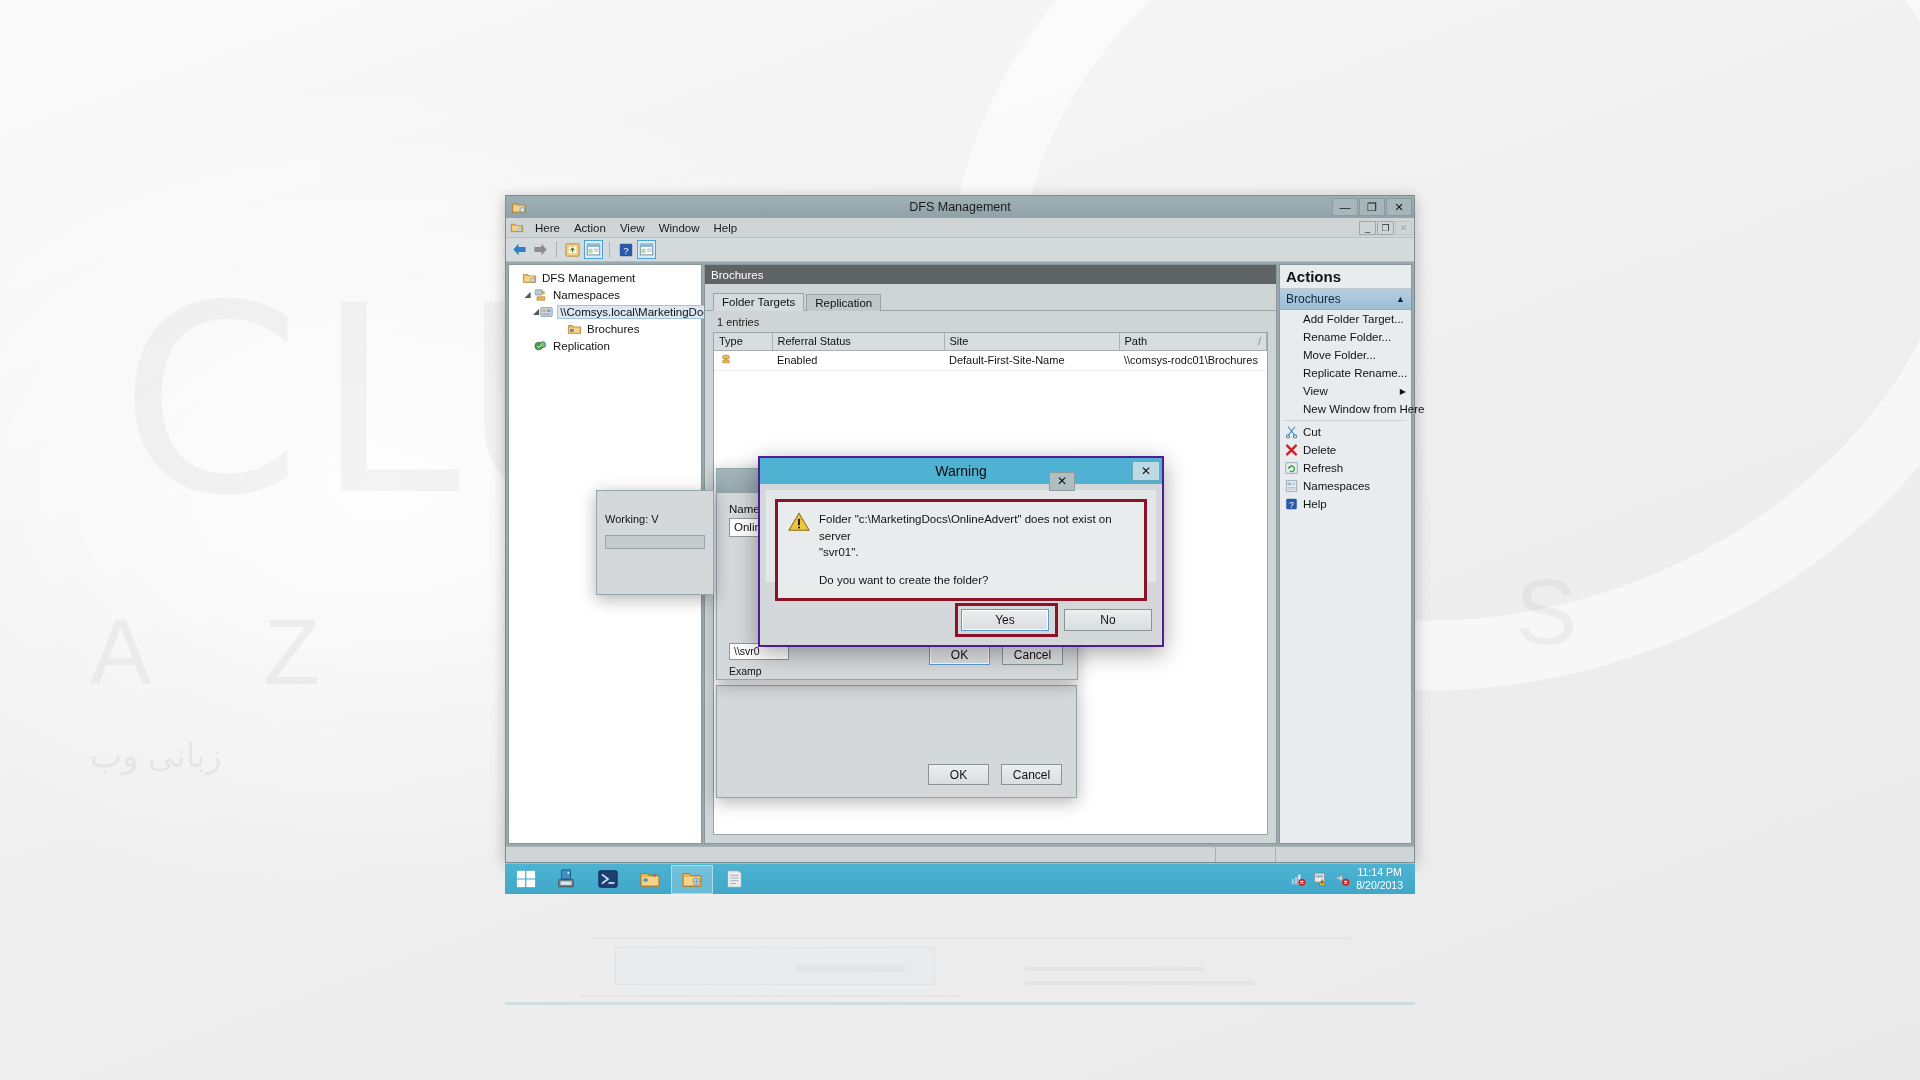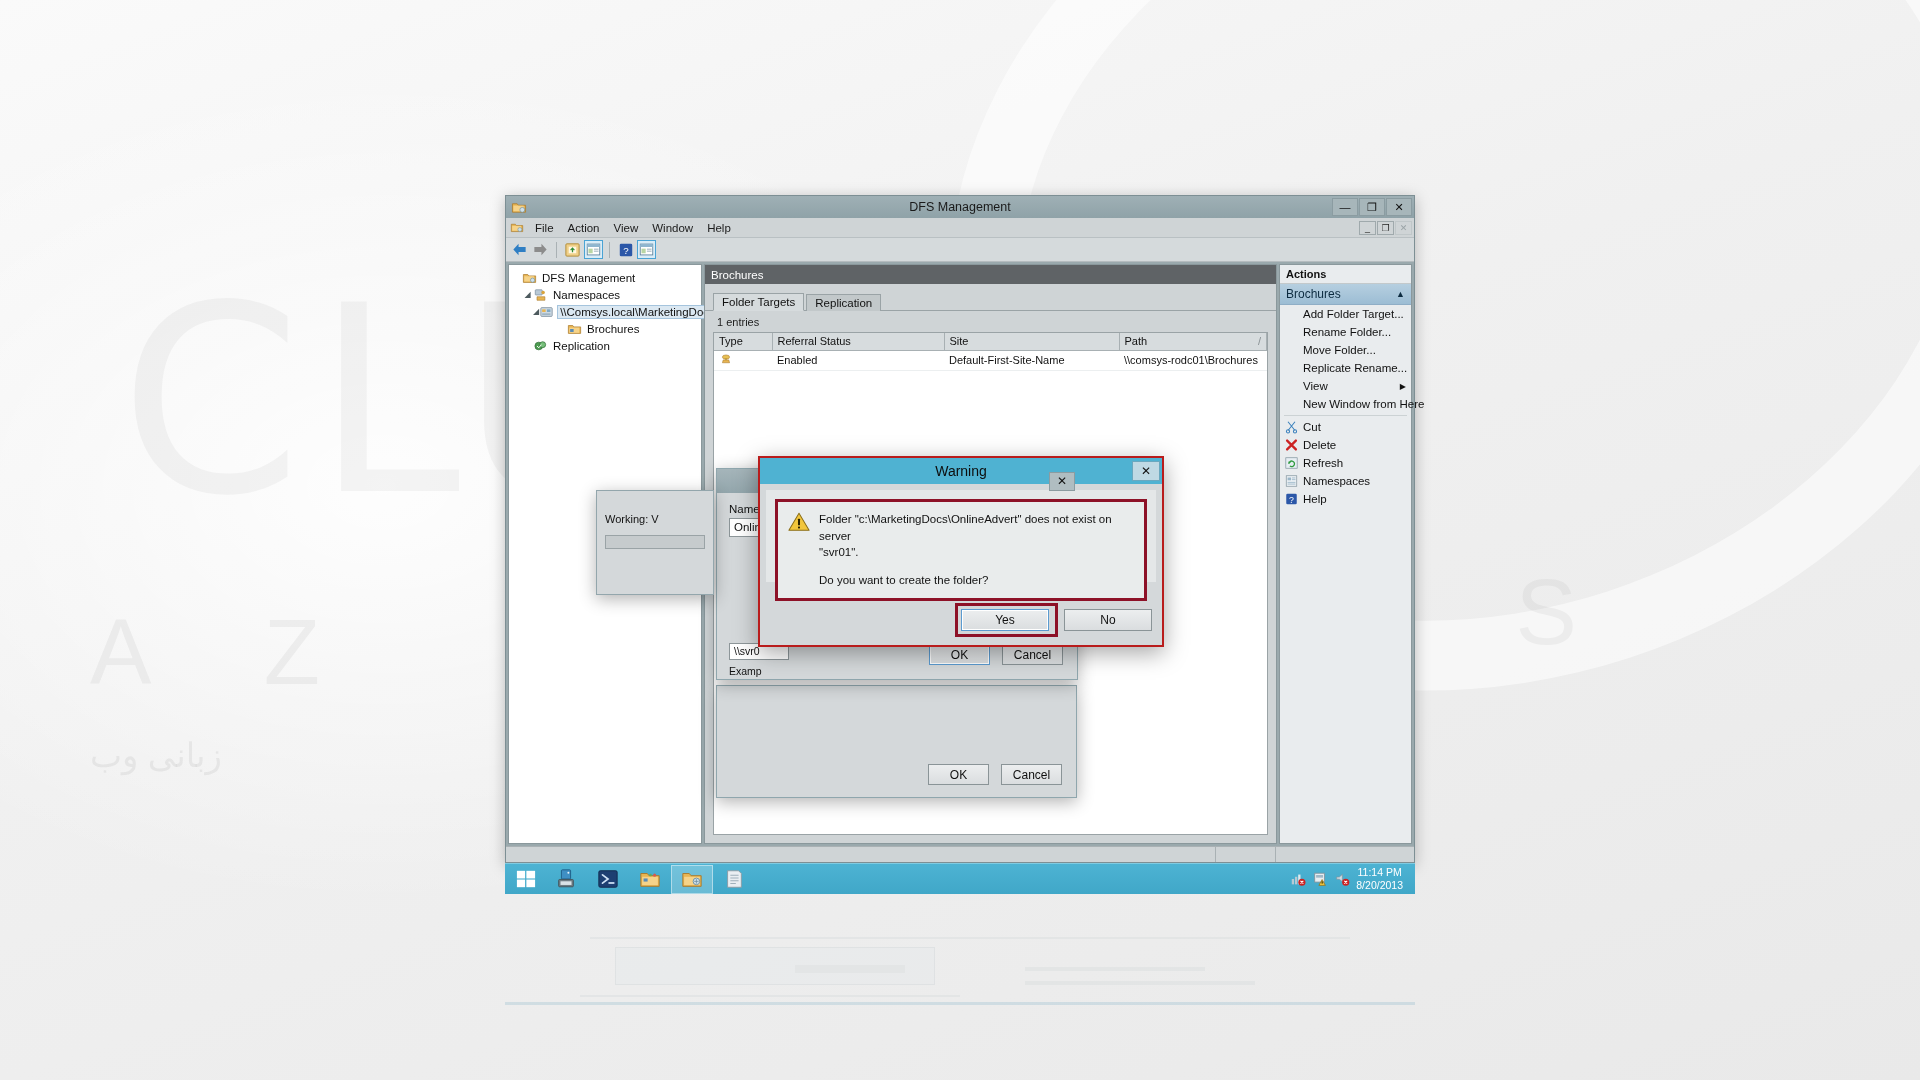--- a/index.html
+++ b/index.html
@@ -246,21 +246,21 @@
   .type-ico { width: 14px; height: 13px; display: inline-block; }
 
   
   #actions-pane {
     width: 133px; background: #e9ecee;
     border: 1px solid #8a989c;
     flex: 0 0 auto;
     display: flex; flex-direction: column;
   }
   .actions-title {
-    font-size: 11px; font-weight: bold; color: #111;
+    font-size: 15px; font-weight: bold; color: #111;
     padding: 3px 6px; background: #e9ecee;
     border-bottom: 1px solid #c3c9cb;
   }
   .actions-group {
     background: linear-gradient(#b6cfe0, #9cbdd4);
     border-bottom: 1px solid #8faec6;
     display: flex; align-items: center;
     padding: 3px 6px; font-size: 12px; color: #0c2b40;
   }
   .actions-group .chev { margin-left: auto; font-size: 9px; }
@@ -357,21 +357,21 @@
   }
   #dlg-working .wk-text { font-size: 11px; color: #111; padding: 22px 0 0 8px; white-space: nowrap; }
   #dlg-working .wk-bar {
     margin: 10px 8px 0 8px; height: 14px;
     background: #c6cbcd; border: 1px solid #9aa3a6;
   }
 
   
   #dlg-warning {
     left: 758px; top: 456px; width: 406px; height: 191px;
-    border: 2px solid #b91c1c;
+    border: 2px solid #4c1d95;
     background: #d4d8da;
     box-shadow: 0 6px 22px rgba(0,0,0,0.35);
   }
   #dlg-warning .dlg-title {
     height: 26px;
     background: #4fb2d2;
   }
   #dlg-warning .dlg-title .dt-text { font-size: 14px; color: #0d0d0d; }
   #dlg-warning .dlg-close {
     background: #bfd9e4; border: 1px solid #6aa8bf;
@@ -460,21 +460,21 @@
       <div class="win-btn">✕</div>
     </div>
   </div>
 
   <div class="menubar">
     <svg class="mb-icon" viewBox="0 0 16 16">
       <path d="M1 4h5l1.2 1.6H15V13H1z" fill="#e8b552" stroke="#a9782a" stroke-width="0.8"></path>
       <path d="M2 6h11v6H2z" fill="#f6d389"></path>
       <circle cx="11.5" cy="10.5" r="2.4" fill="#cfe0ea" stroke="#6d8fa3" stroke-width="0.7"></circle>
     </svg>
-    <div class="mi">File</div>
+    <div class="mi">Here</div>
     <div class="mi">Action</div>
     <div class="mi">View</div>
     <div class="mi">Window</div>
     <div class="mi">Help</div>
     <div class="mdi-btns">
       <div class="mdi-btn">_</div>
       <div class="mdi-btn">❐</div>
       <div class="mdi-btn disabled">✕</div>
     </div>
   </div>

